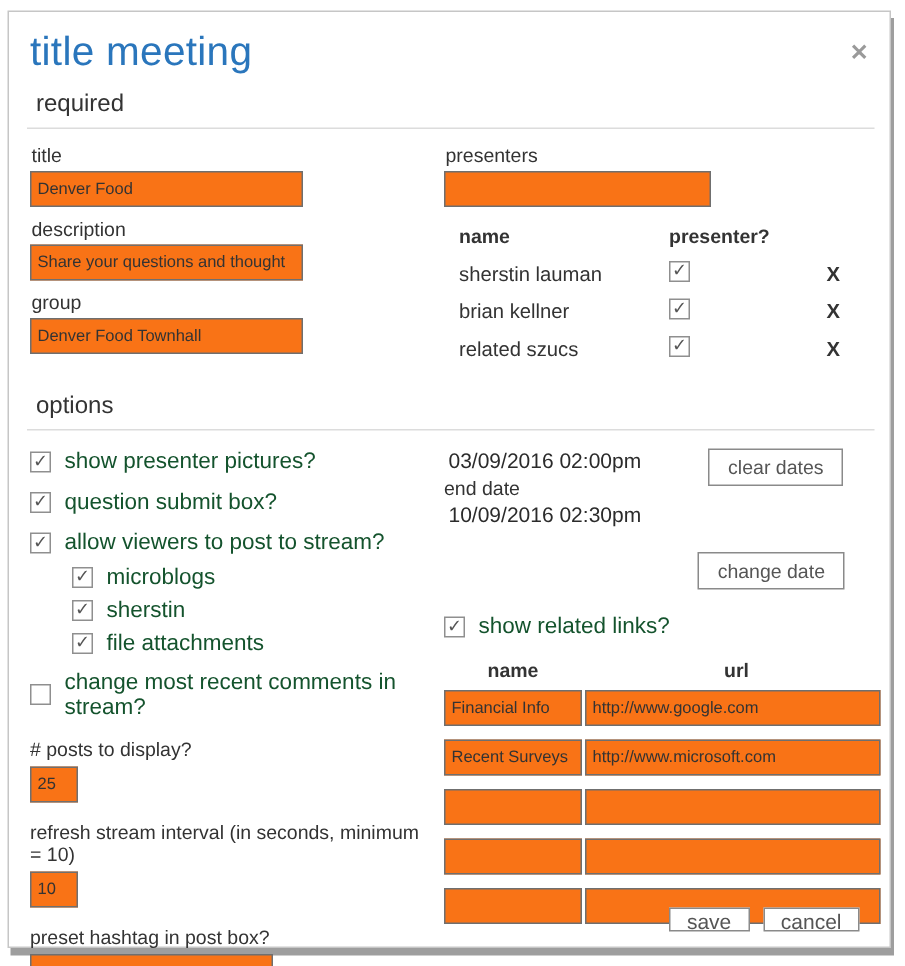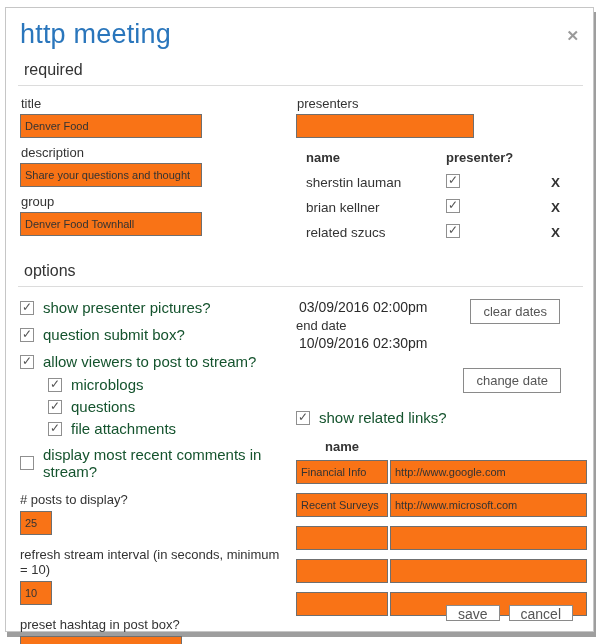--- a/index.html
+++ b/index.html
@@ -95,21 +95,21 @@
   
   .dlg-footer { position: absolute; right: 20px; bottom: 10px; display: flex; gap: 9px; }
   .dlg-footer .btn { font-size: 14px; height: 16px; padding: 0 11px; color: #555; }
 </style>
 </head>
 <body>
 
 <div class="dialog">
 
   <div class="dlg-header">
-    <div class="dlg-title">http meeting</div>
+    <div class="dlg-title">title meeting</div>
     <div class="close-x">✕</div>
   </div>
 
   <div class="section-heading required">required</div>
 
   <div class="two-col required-cols">
     <div class="col-left">
       <div class="field">
         <span class="f-label">title</span>
         <input class="txt w-std" type="text" value="Denver Food" style="">
@@ -169,29 +169,29 @@
       <div class="cb-row" style="margin-bottom:6px;">
         <span class="cb checked"></span>
         <span>allow viewers to post to stream?</span>
       </div>
       <div class="cb-row sub">
         <span class="cb checked"></span>
         <span>microblogs</span>
       </div>
       <div class="cb-row sub">
         <span class="cb checked"></span>
-        <span>questions</span>
+        <span>sherstin</span>
       </div>
       <div class="cb-row sub">
         <span class="cb checked"></span>
         <span>file attachments</span>
       </div>
       <div class="cb-row after-subs">
         <span class="cb"></span>
-        <span>display most recent comments in stream?</span>
+        <span>change most recent comments in stream?</span>
       </div>
 
       <div class="small-field">
         <span class="f-label"># posts to display?</span>
         <input class="txt w-small" type="text" value="25" style="">
       </div>
       <div class="small-field">
         <span class="f-label">refresh stream interval (in seconds, minimum = 10)</span>
         <input class="txt w-small" type="text" value="10" style="">
       </div>
@@ -216,20 +216,21 @@
       </div>
 
       <div class="cb-row srl-row">
         <span class="cb checked"></span>
         <span>show related links?</span>
       </div>
 
       <div class="links-table">
         <div class="links-head">
           <div class="lh-name">name</div>
+          <div class="lh-url">url</div>
         </div>
         <div class="link-row">
           <input class="txt link-name" type="text" value="Financial Info" style="">
           <input class="txt link-url" type="text" value="http://www.google.com" style="">
         </div>
         <div class="link-row">
           <input class="txt link-name" type="text" value="Recent Surveys" style="">
           <input class="txt link-url" type="text" value="http://www.microsoft.com" style="">
         </div>
         <div class="link-row">

